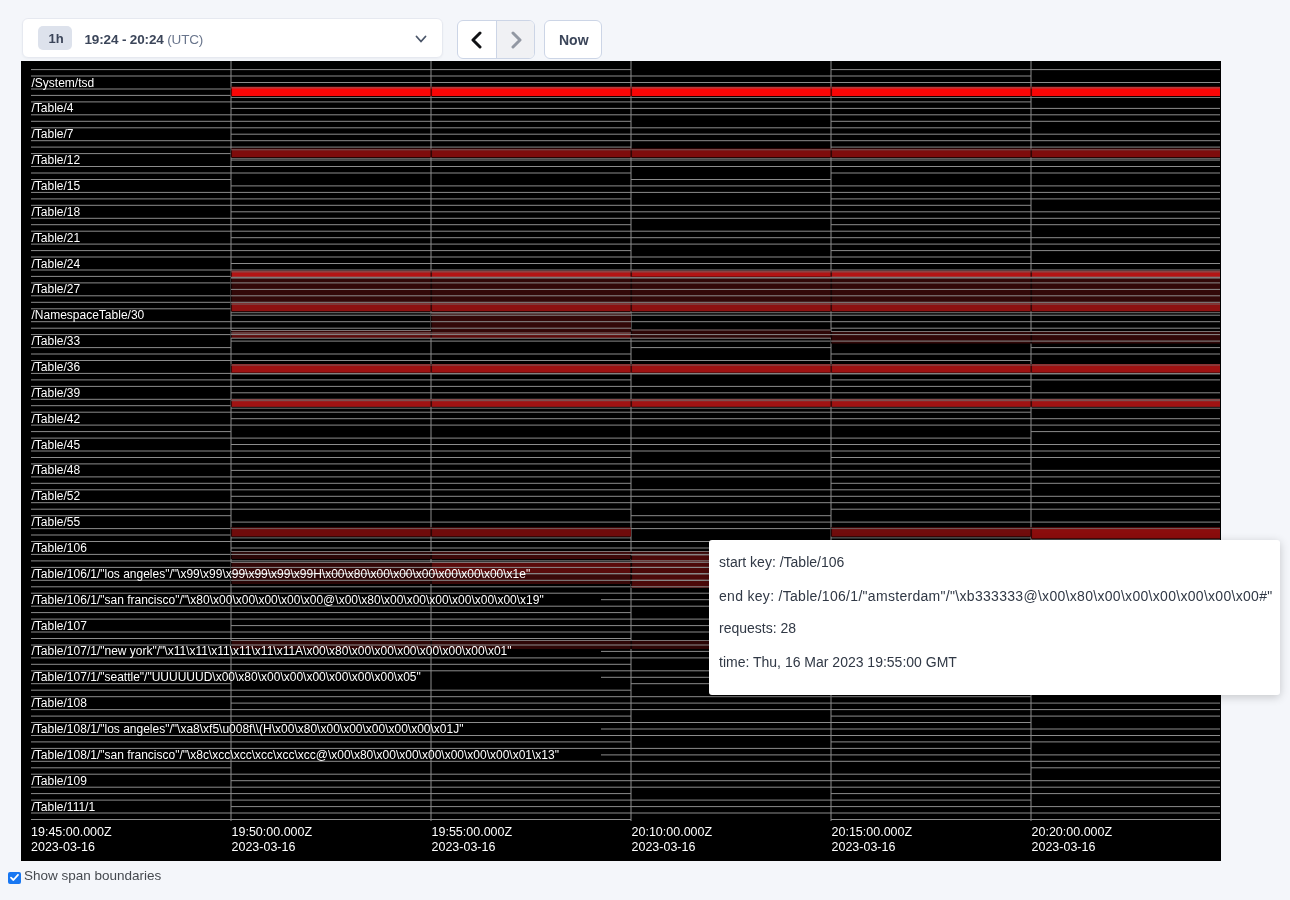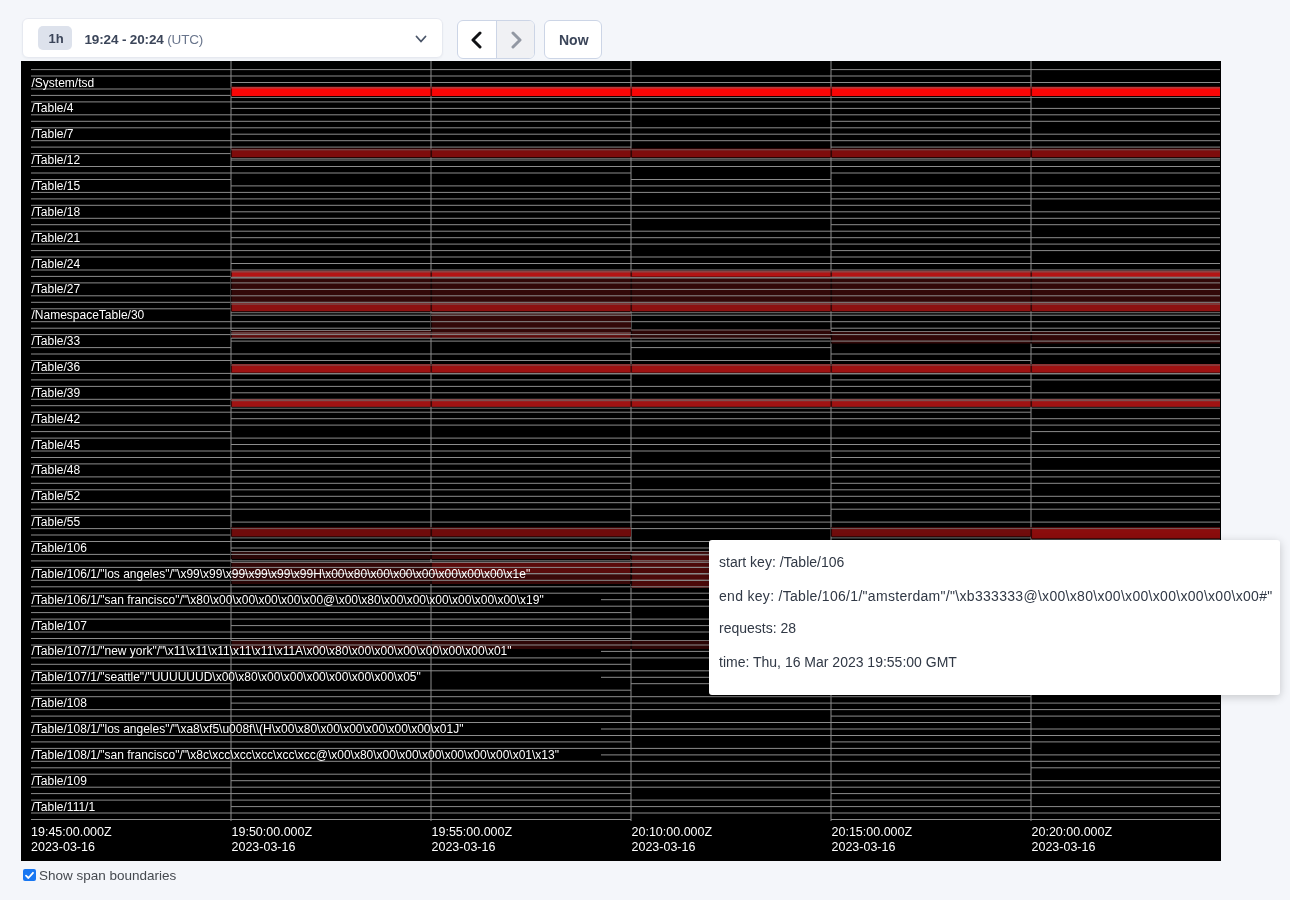--- a/index.html
+++ b/index.html
@@ -7,21 +7,21 @@
 .abs { position:absolute; }
 .select { left:22px; top:18px; width:421px; height:40px; background:#fff; border:1px solid #e6e9f0; border-radius:6px; box-shadow:0 1px 2px rgba(60,70,100,.05); display:flex; align-items:center; }
 .badge { margin-left:15px; width:34px; height:24px; background:#dde2ec; border-radius:5px; display:flex; align-items:center; justify-content:center; font-size:13px; font-weight:bold; color:#3b4559; }
 .dchev { position:absolute; right:14px; top:13px; }
 .navgrp { left:457px; top:20px; width:78px; height:39px; border:1px solid #ccd5e6; border-radius:6px; background:#fff; display:flex; }
 .navgrp .half { width:50%; height:100%; display:flex; align-items:center; justify-content:center; }
 .navgrp .right { background:#f0f1f4; border-left:1px solid #ccd5e6; border-radius:0 5px 5px 0; }
 .nowbtn { left:544px; top:20px; width:58px; height:39px; border:1px solid #ccd5e6; border-radius:6px; background:#fff; display:flex; align-items:center; justify-content:center; font-size:14px; font-weight:bold; color:#3b4559; }
 .canvas { left:21px; top:61px; }
 .tooltip { left:709px; top:540px; width:571px; height:155px; background:#fff; border-radius:3px; box-shadow:0 2px 10px rgba(0,0,0,.2); padding:12px 0 0 10px; z-index:5; }
-.cbrow { left:23px; top:866px; display:flex; align-items:center; }
+.cbrow { left:8px; top:866px; display:flex; align-items:flex-end; }
 .cbox { width:12.5px; height:12.5px; background:#1877f2; border-radius:2px; display:flex; align-items:center; justify-content:center; }
 </style></head>
 <body>
 <div class="abs select">
   <div class="badge"></div>
   <svg class="dchev" width="14" height="14" viewBox="0 0 14 14">
       <path d="M2.5 4.5 L7 9.5 L11.5 4.5" fill="none" stroke="#4a5568" stroke-width="1.8" stroke-linecap="round"></path>
     </svg>
 </div>
 <svg class="abs" style="left:0;top:0;z-index:3;will-change:transform" width="660" height="62" viewBox="0 0 660 62">

